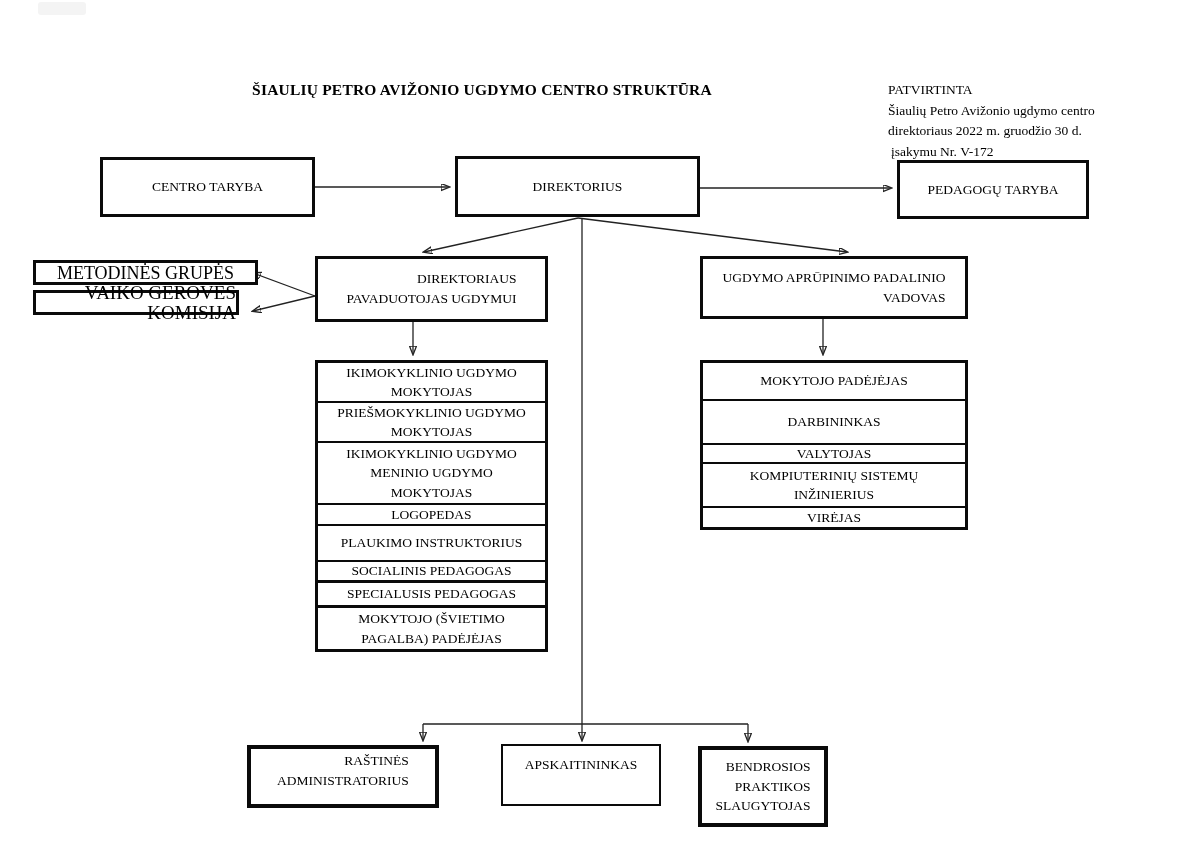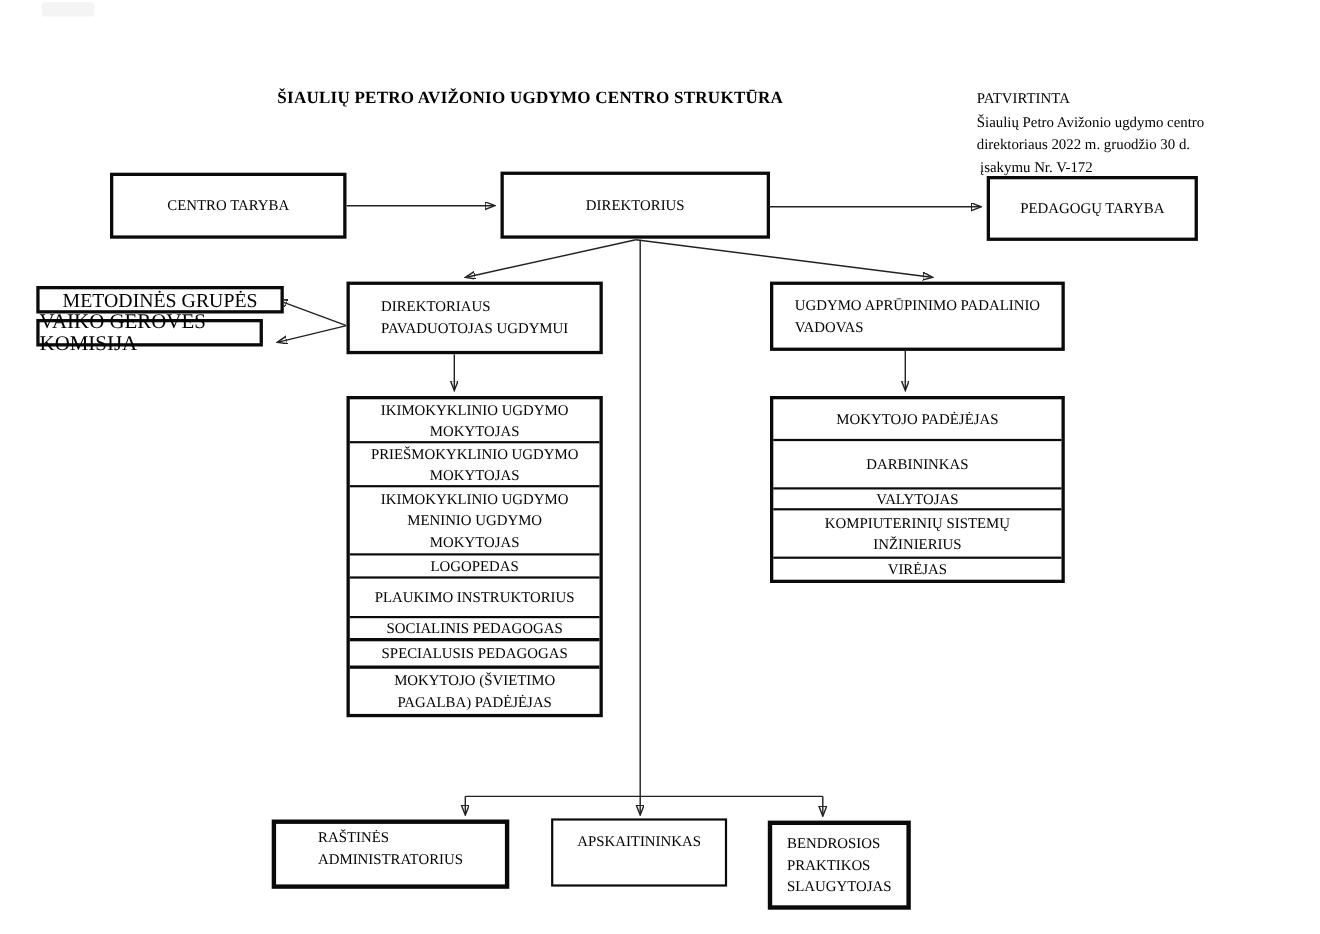--- a/index.html
+++ b/index.html
@@ -12,21 +12,21 @@
     left:182px;top:81px;width:600px;text-align:center;
     font-size:15.5px;font-weight:bold;letter-spacing:.2px;
   }
   .approval{
     left:888px;top:80px;width:260px;font-size:13.5px;line-height:20.6px;
   }
   .approval .indent{padding-left:3px;}
   .node{
     position:absolute;box-sizing:border-box;background:#fff;
     border:3px solid #0a0a0a;display:flex;align-items:center;justify-content:center;
-    text-align:left;font-size:13.5px;line-height:20px;
+    text-align:right;font-size:13.5px;line-height:20px;
   }
   .node .label, .row .label{white-space:pre-line;}
   .b4{border-width:4px;}
   .b2{border-width:2px;}
   .stack{
     position:absolute;box-sizing:border-box;background:#fff;
     border:3px solid #0a0a0a;
   }
   .row{
     box-sizing:border-box;border-bottom:2px solid #0a0a0a;
@@ -44,21 +44,21 @@
   
   #centro-taryba   {left:100px;top:157px;width:215px;height:60px;}
   #direktorius     {left:455px;top:156px;width:245px;height:61px;}
   #pedagogu-taryba {left:897px;top:160px;width:192px;height:59px;}
   #metodines       {left:33px; top:260px;width:225px;height:25px;font-size:18px;}
   #vaiko           {left:33px; top:290px;width:206px;height:25px;font-size:19px;}
   #pavaduotojas    {left:315px;top:256px;width:233px;height:66px;}
   #padalinio       {left:700px;top:256px;width:268px;height:63px;}
   #middle-stack    {left:315px;top:360px;width:233px;}
   #right-stack     {left:700px;top:360px;width:268px;}
-  #rastines        {left:247px;top:745px;width:216px;height:63px;padding-bottom:12px;}
+  #rastines        {left:247px;top:745px;width:192px;height:63px;padding-bottom:12px;}
   #apskaitininkas  {left:501px;top:744px;width:160px;height:62px;align-items:flex-start;padding-top:9px;}
   #bendrosios      {left:698px;top:746px;width:130px;height:81px;line-height:19.5px;}
   
   .m0{height:40px;} .m1{height:40px;} .m2{height:62px;} .m3{height:21px;}
   .m4{height:22px;} .m5{height:36px;} .m6{height:45px;} .m7{height:21px;}
   .m8{height:25px;} .m9{height:41px;}
   
   .r0{height:38px;} .r1{height:44px;} .r2{height:21px;}
   .r3{height:19px;} .r4{height:44px;} .r5{height:19px;}
 </style>

